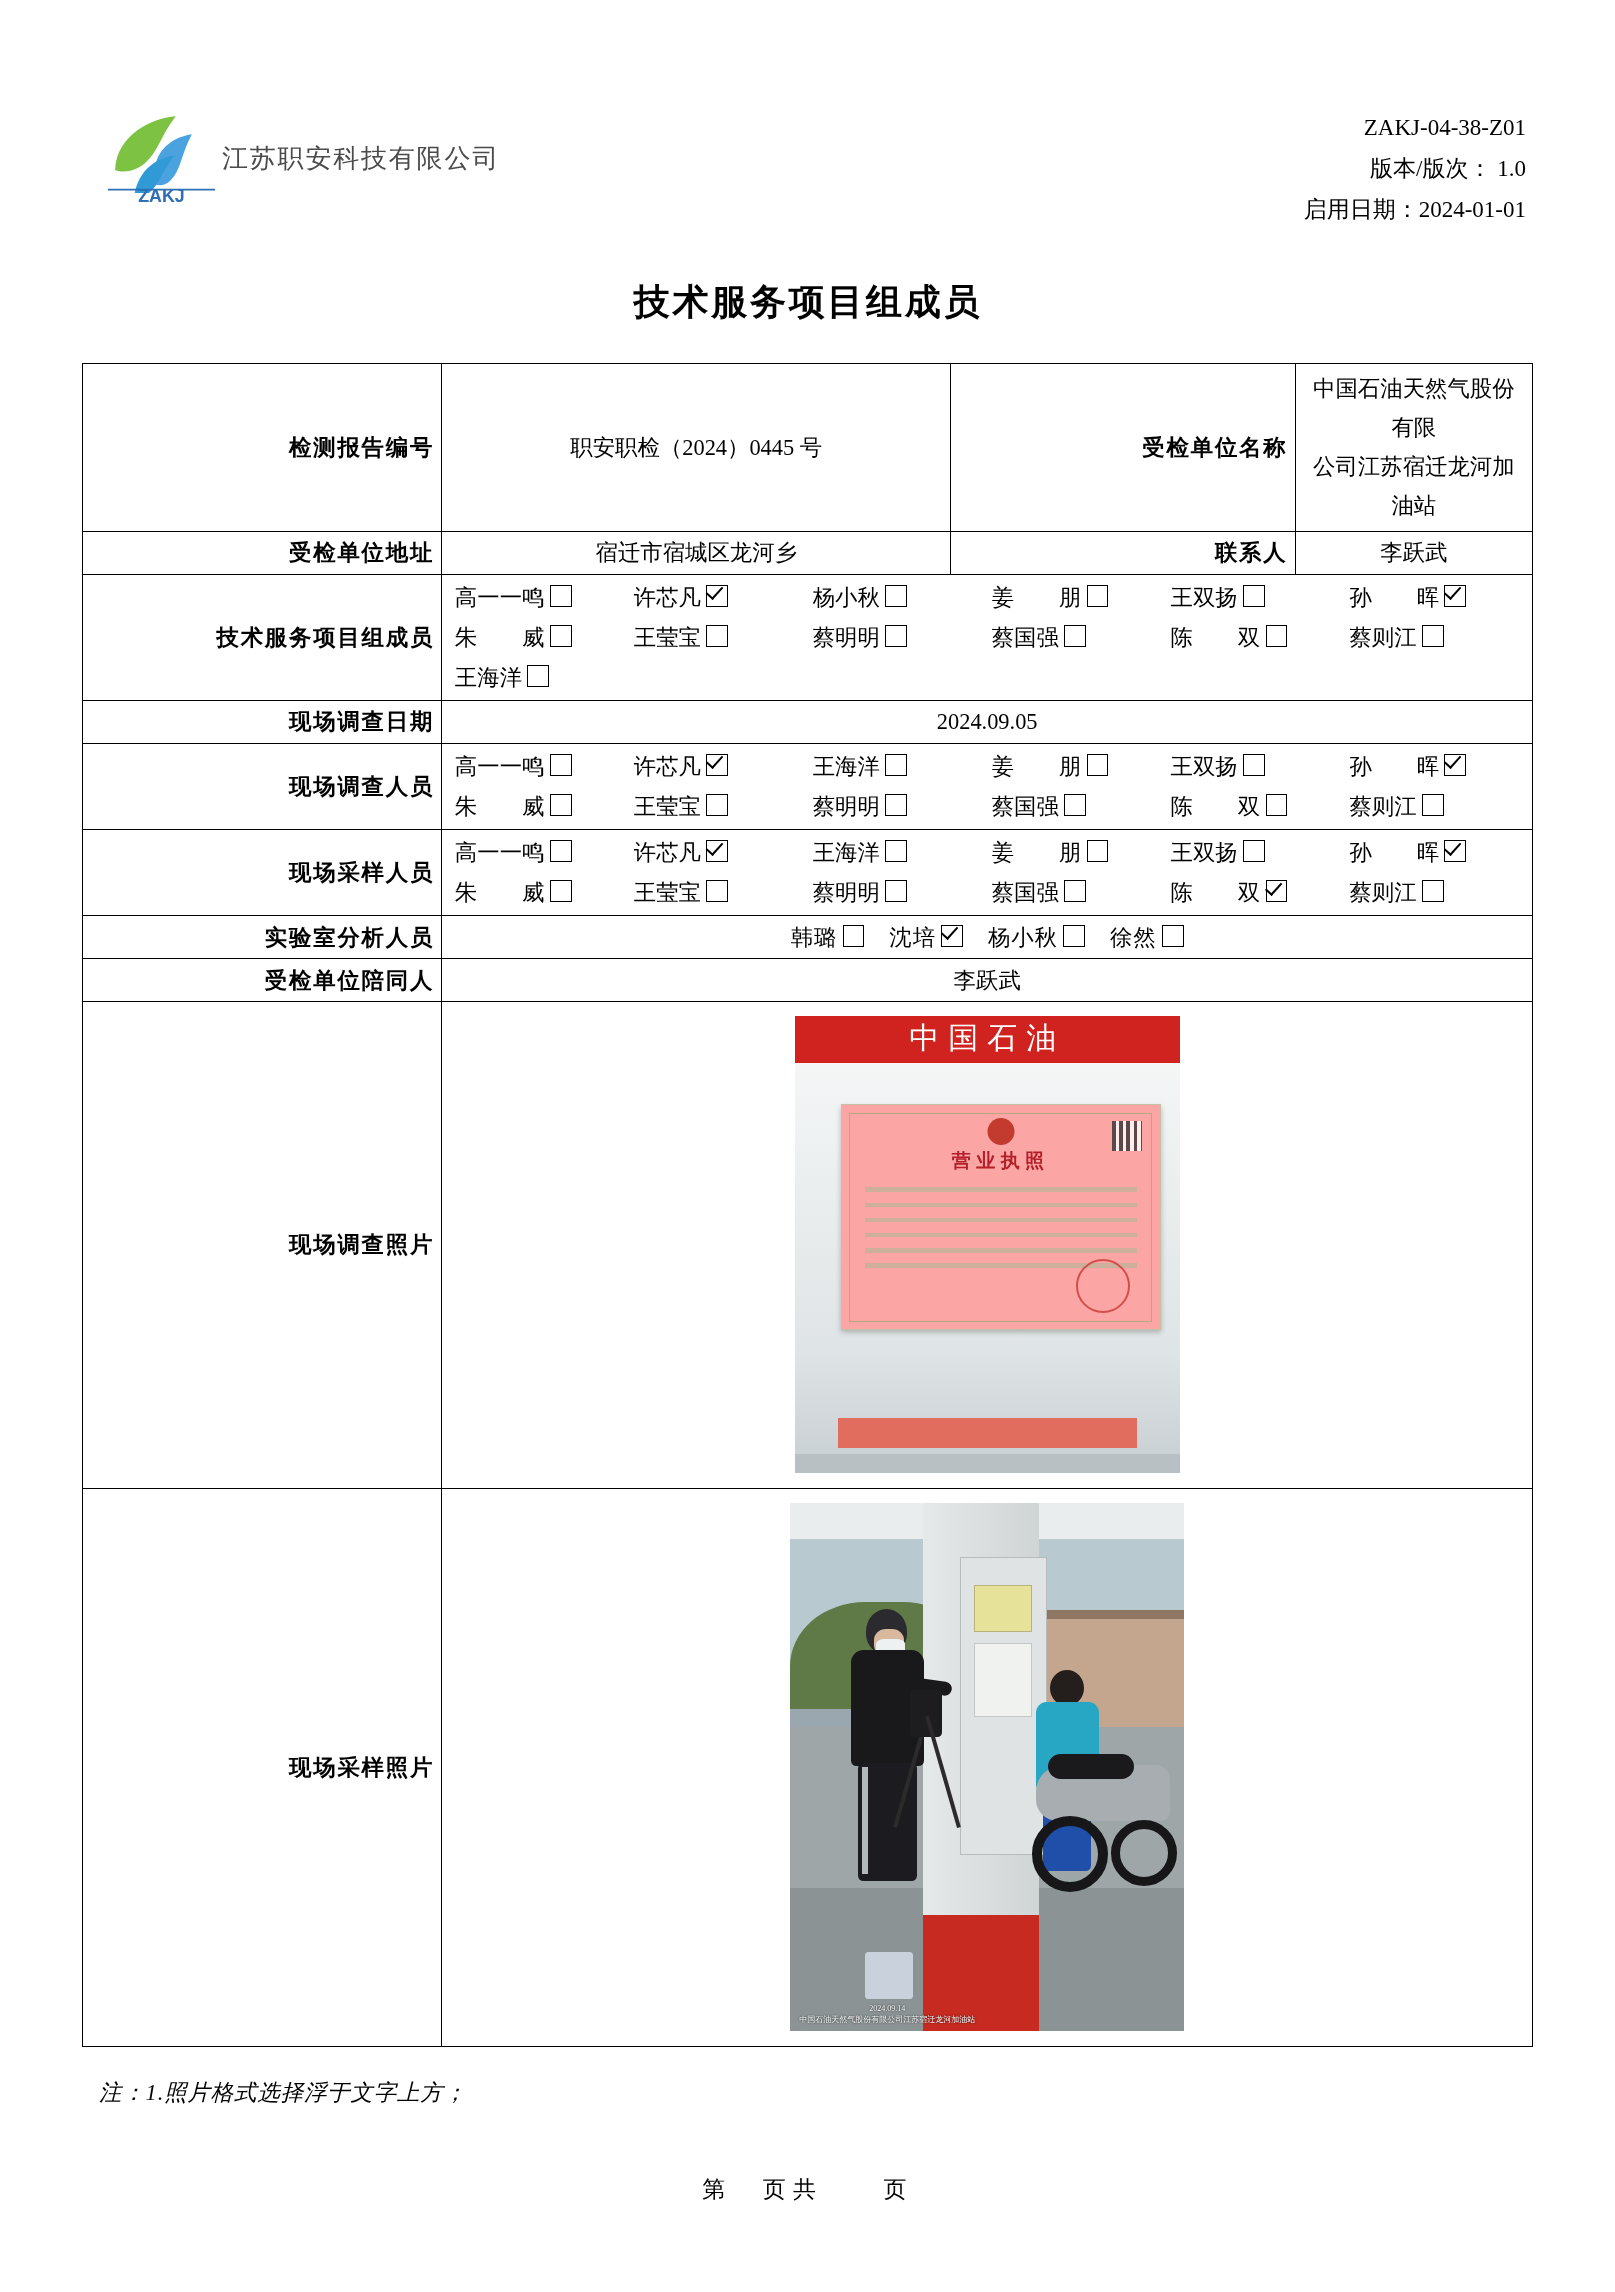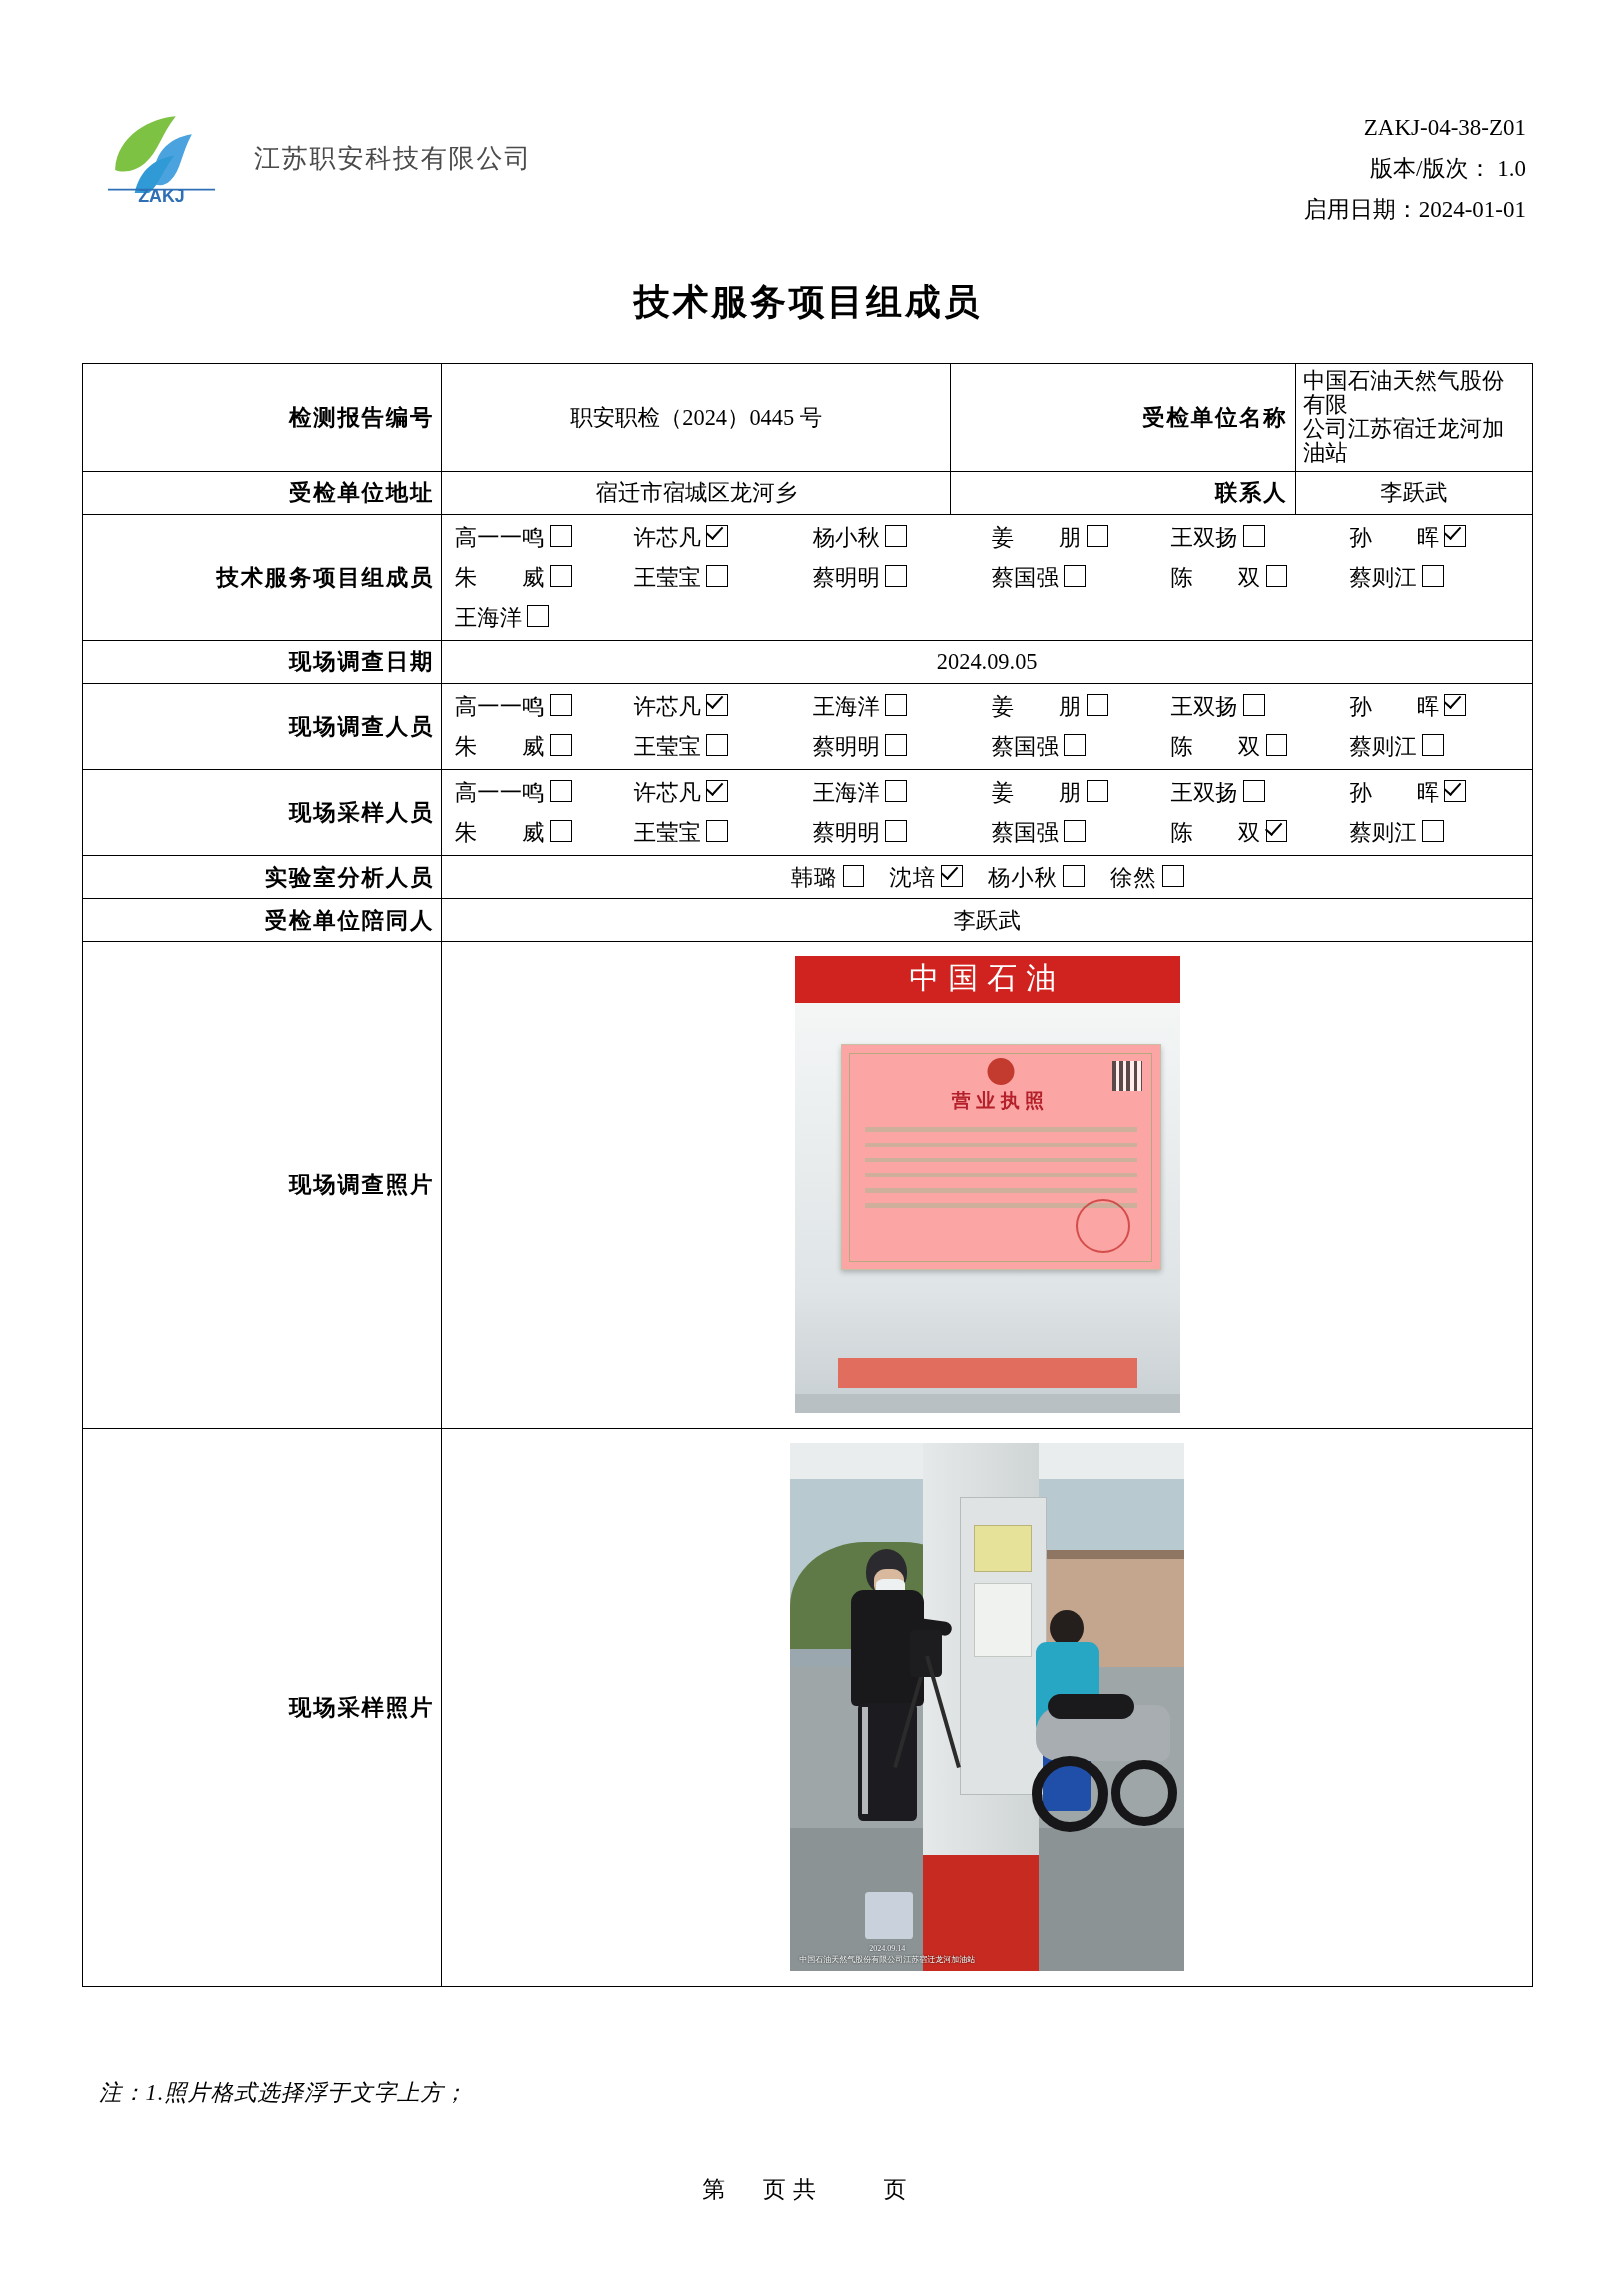--- a/index.html
+++ b/index.html
@@ -37,21 +37,21 @@
     width: 134px;
     height: 116px;
   }
   .logo-mark {
     position: relative;
     width: 125px;
     height: 99px;
   }
   .logo-text {
     position: absolute;
-    left: 164px;
+    left: 132px;
     top: 34px;
     font-size: 26px;
     letter-spacing: 1.8px;
     color: #4b4b4b;
     font-family: "Liberation Serif", serif;
   }
   .header-right {
     position: absolute;
     right: 0;
     top: 0;
@@ -94,21 +94,22 @@
   .lbl {
     text-align: right;
     font-weight: bold;
     letter-spacing: 1.8px;
     white-space: nowrap;
   }
   .val-c {
     text-align: center;
   }
   .cell-2line {
-    line-height: 24px;
+    line-height: 39px;
+    text-align: center;
   }
 
   
   .mgrid {
     display: grid;
     grid-template-columns: repeat(6, 1fr);
     row-gap: 9px;
     padding: 7.2px 3.6px 7.2px 12.5px;
     font-size: 22.4px;
   }

